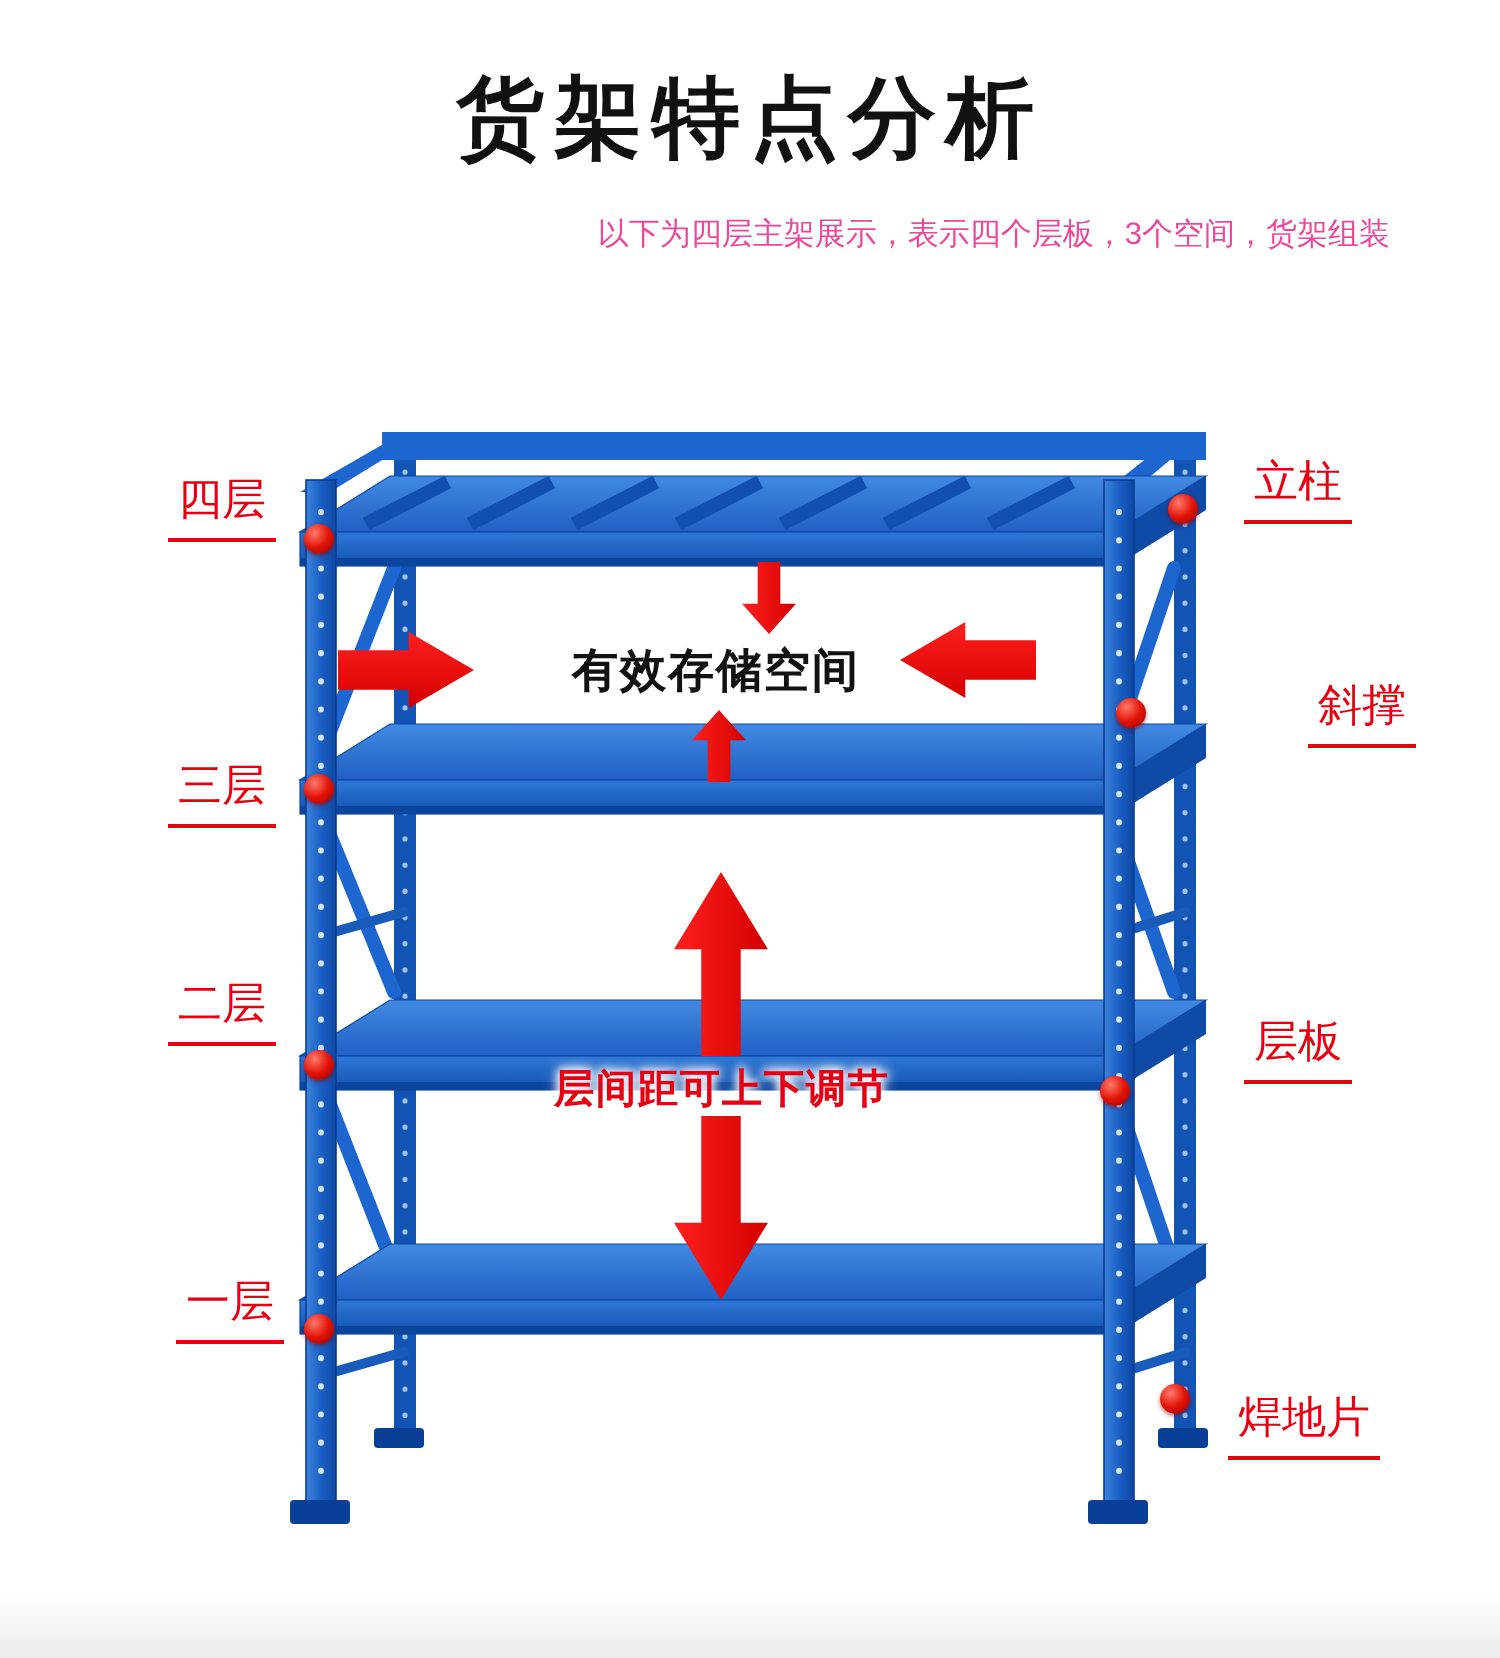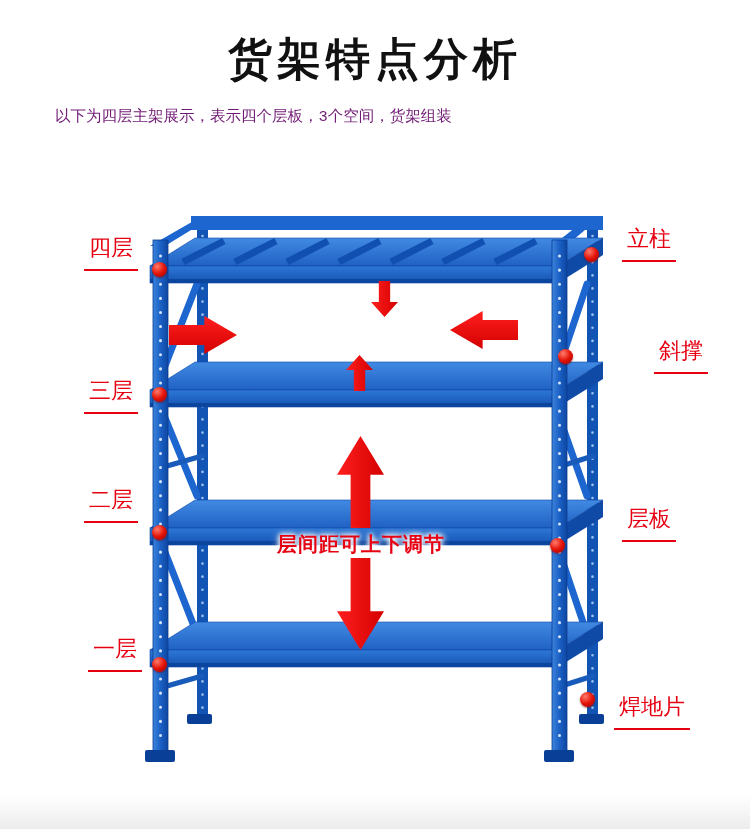--- a/index.html
+++ b/index.html
@@ -1,28 +1,28 @@
 <!DOCTYPE html>
 <html><head>
 <meta charset="utf-8">
 <style>
   * { margin:0; padding:0; box-sizing:border-box; }
   html, body { background:#ffffff; }
   .page {
     position:relative; width:750px; height:829px; margin:0 auto;
     background:#ffffff; overflow:hidden;
-    font-family:Liberation Mono, monospace;
+    font-family:Liberation Sans, sans-serif;
   }
   .title {
     position:absolute; top:30px; left:0; right:0; text-align:center;
     font-size:44px; font-weight:700; color:#111; letter-spacing:5px;
   }
   .subtitle {
     position:absolute; top:103px; left:50%; transform:translateX(-50%);
-    width:640px; text-align:left; font-size:15.5px; line-height:1.9; color:#701a75;
+    width:640px; text-align:right; font-size:15.5px; line-height:1.9; color:#ec4899;
   }
   .rack-svg { position:absolute; left:125px; top:210px; }
   .callout {
     position:absolute; color:#e60012; font-size:22px; line-height:1.2;
     padding:0 5px 6px; border-bottom:2px solid #e60012; white-space:nowrap;
   }
   .dot {
     position:absolute; width:15px; height:15px; border-radius:50%;
     background:radial-gradient(circle at 35% 30%, #ff7a6b, #e31307 50%, #9a0300 95%);
     box-shadow:0 1px 2px rgba(120,0,0,.55);
@@ -156,19 +156,20 @@
   <div class="dot" style="left:152px;top:657px"></div>
   <div class="dot" style="left:584px;top:247px"></div>
   <div class="dot" style="left:558px;top:349px"></div>
   <div class="dot" style="left:550px;top:538px"></div>
   <div class="dot" style="left:580px;top:692px"></div>
 
   <div class="arrow arrow-right" style="left:169px;top:316px;width:68px;height:38px"></div>
   <div class="arrow arrow-left" style="left:450px;top:311px;width:68px;height:38px"></div>
   <div class="arrow vertical arrow-down" style="left:371px;top:281px;width:27px;height:36px"></div>
   <div class="arrow vertical arrow-up" style="left:346px;top:355px;width:27px;height:36px"></div>
+  <div class="center-label">有效存储空间</div>
 
   <div class="arrow vertical arrow-up" style="left:337px;top:436px;width:47px;height:92px"></div>
   <div class="adjust-label">层间距可上下调节</div>
   <div class="arrow vertical arrow-down" style="left:337px;top:558px;width:47px;height:92px"></div>
 
   <div class="floor-fade"></div>
 </div>
 
 </body></html>

